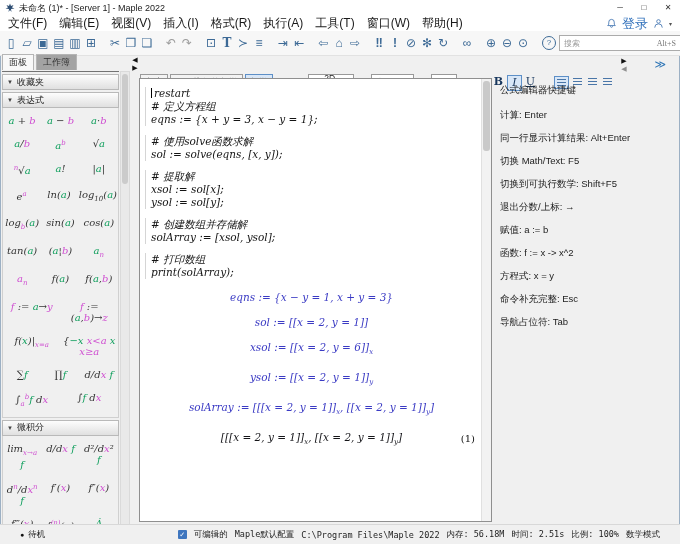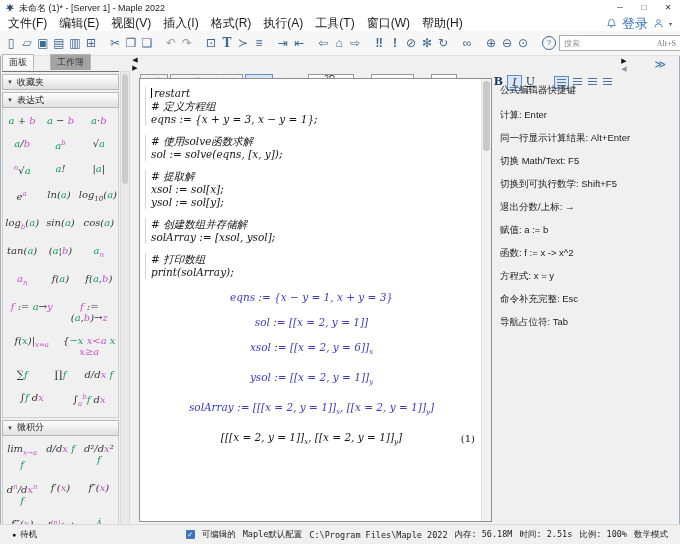--- a/index.html
+++ b/index.html
@@ -22,21 +22,21 @@
   .tb-icon.gray{color:#9c9c9c}
   .tb-icon.bold{font-weight:bold}
   .tb-icon.txt{font-family:"DejaVu Serif",serif;font-weight:bold;}
   .tb-icon.circ{width:12px;height:12px;line-height:12px;border:1px solid #3d6a96;border-radius:50%;font-size:8px;margin:0 3px;}
   .tb-sep{width:8px;flex:0 0 auto;}
   .searchbox{margin-left:auto;margin-right:14px;width:112px;height:14px;border:1px solid #ababab;background:#fff;display:flex;align-items:center;font-size:8px;padding:0 4px;flex:0 0 auto;}
   .search-ph{color:#999}
   .search-sc{margin-left:auto;color:#777;font-family:Liberation Serif, serif;}
   
   .sidebar{position:absolute;left:0;top:55px;width:130px;bottom:19px;}
-  .side-tabs{display:flex;height:15px;padding-left:2px;gap:16px;align-items:flex-end;}
+  .side-tabs{display:flex;height:15px;padding-left:2px;gap:2px;align-items:flex-end;}
   .side-tab{font-size:9px;padding:1px 6px 1px 6px;border:1px solid #b5b5b5;border-bottom:none;background:#a3a3a3;color:#333;white-space:nowrap;}
   .side-tab.active{background:#f8f8f8;}
   .palette{position:absolute;left:2px;top:16px;right:11px;bottom:0;overflow:hidden;border-top:1px solid #737373;}
   .sec-header{height:14px;display:flex;align-items:center;gap:4px;padding-left:4px;background:linear-gradient(#fdfdfd,#e0e0e0);border:1px solid #b9b9b9;font-size:9px;color:#222;margin-top:2px;}
   .sec-tri{font-size:6px;color:#444;}
   .sec-body{background:#f0f0f0;border:1px solid #d0d0d0;border-top:none;padding:1px 0;}
   .pal-row{display:flex;}
   .pal-item{flex:1;text-align:center;font-family:"DejaVu Serif",serif;font-style:italic;font-size:10px;color:#333;padding:6px 1px;line-height:11px;}
   .c-g{color:#13a05f}.c-m{color:#cf4fd1}
   .pal-item sub,.out-inner sub{font-size:7px}
@@ -73,21 +73,21 @@
   .ws-line.cursor::before{content:"";display:inline-block;width:1px;height:10px;background:#000;margin-right:2px;vertical-align:-1px;}
   .ws-output{margin-top:12px;}
   .out-line{position:relative;text-align:center;margin-bottom:12px;font-family:"DejaVu Serif",serif;font-style:italic;font-size:10.5px;color:#3b3bc4;line-height:13px;}
   .out-line.black{color:#16161a;}
   .out-label{position:absolute;right:3px;top:1px;font-style:normal;color:#111;font-size:10px;}
   
   .right-panel{position:absolute;left:500px;top:84px;width:176px;bottom:22px;overflow:hidden;}
   .rp-title{font-size:9.5px;color:#1c1c1c;margin-bottom:12px;}
   .sc-row{font-size:9.5px;color:#1c1c1c;margin-bottom:10px;white-space:nowrap;}
   
-  .statusbar{position:absolute;left:0;bottom:0;right:0;height:19px;background:#f0f0f0;border-top:1px solid #d8d8d8;display:flex;align-items:center;font-size:8.5px;color:#222;padding:0 12px;}
+  .statusbar{position:absolute;left:0;bottom:0;right:0;height:19px;background:#f0f0f0;border-top:1px solid #d8d8d8;display:flex;align-items:center;font-size:8.5px;color:#222;padding:0 20px;}
   .idle{display:flex;align-items:center;gap:4px;}
   .dot{font-size:7px;color:#111;}
   .st-right{margin-left:auto;display:flex;align-items:center;gap:7px;font-family:"DejaVu Sans Mono",monospace;font-size:8.5px;white-space:nowrap;}
   .chk{width:9px;height:9px;background:#3f76bf;color:#fff;font-size:8px;line-height:9px;text-align:center;border-radius:1px;flex:0 0 auto;}
 </style>
 </head>
 <body>
 
 <div class="titlebar">
   <svg width="10" height="10" viewBox="0 0 20 20">
@@ -232,22 +232,22 @@
         <div class="pal-row">
           <span class="pal-item"><span>f</span><span>(</span><span class="c-g">x</span><span>)|</span><sub><span class="c-m">x=a</span></sub></span>
           <span class="pal-item"><span>{</span><span class="c-g">−x </span><span class="c-m">x&lt;a</span><span class="c-g">  x </span><span class="c-m">x≥a</span></span>
         </div>
         <div class="pal-row">
           <span class="pal-item"><span>∑</span><span class="c-g">f</span></span>
           <span class="pal-item"><span>∏</span><span class="c-g">f</span></span>
           <span class="pal-item"><span>d/d</span><span class="c-m">x</span><span> </span><span class="c-g">f</span></span>
         </div>
         <div class="pal-row">
+          <span class="pal-item"><span>∫</span><sub><span class="c-m">a</span></sub><sup><span class="c-m">b</span></sup><span class="c-g">f</span><span> d</span><span class="c-m">x</span></span>
           <span class="pal-item"><span>∫</span><span class="c-g">f</span><span> d</span><span class="c-m">x</span></span>
-          <span class="pal-item"><span>∫</span><sub><span class="c-m">a</span></sub><sup><span class="c-m">b</span></sup><span class="c-g">f</span><span> d</span><span class="c-m">x</span></span>
         </div>
       </div>
       <div class="sec-header">
         <span class="sec-tri">▼</span>
         <span>微积分</span>
       </div>
       <div class="sec-body">
         <div class="pal-row">
           <span class="pal-item"><span>lim</span><sub><span class="c-m">x→a</span></sub><span> </span><span class="c-g">f</span></span>
           <span class="pal-item"><span>d/d</span><span class="c-m">x</span><span> </span><span class="c-g">f</span></span>

